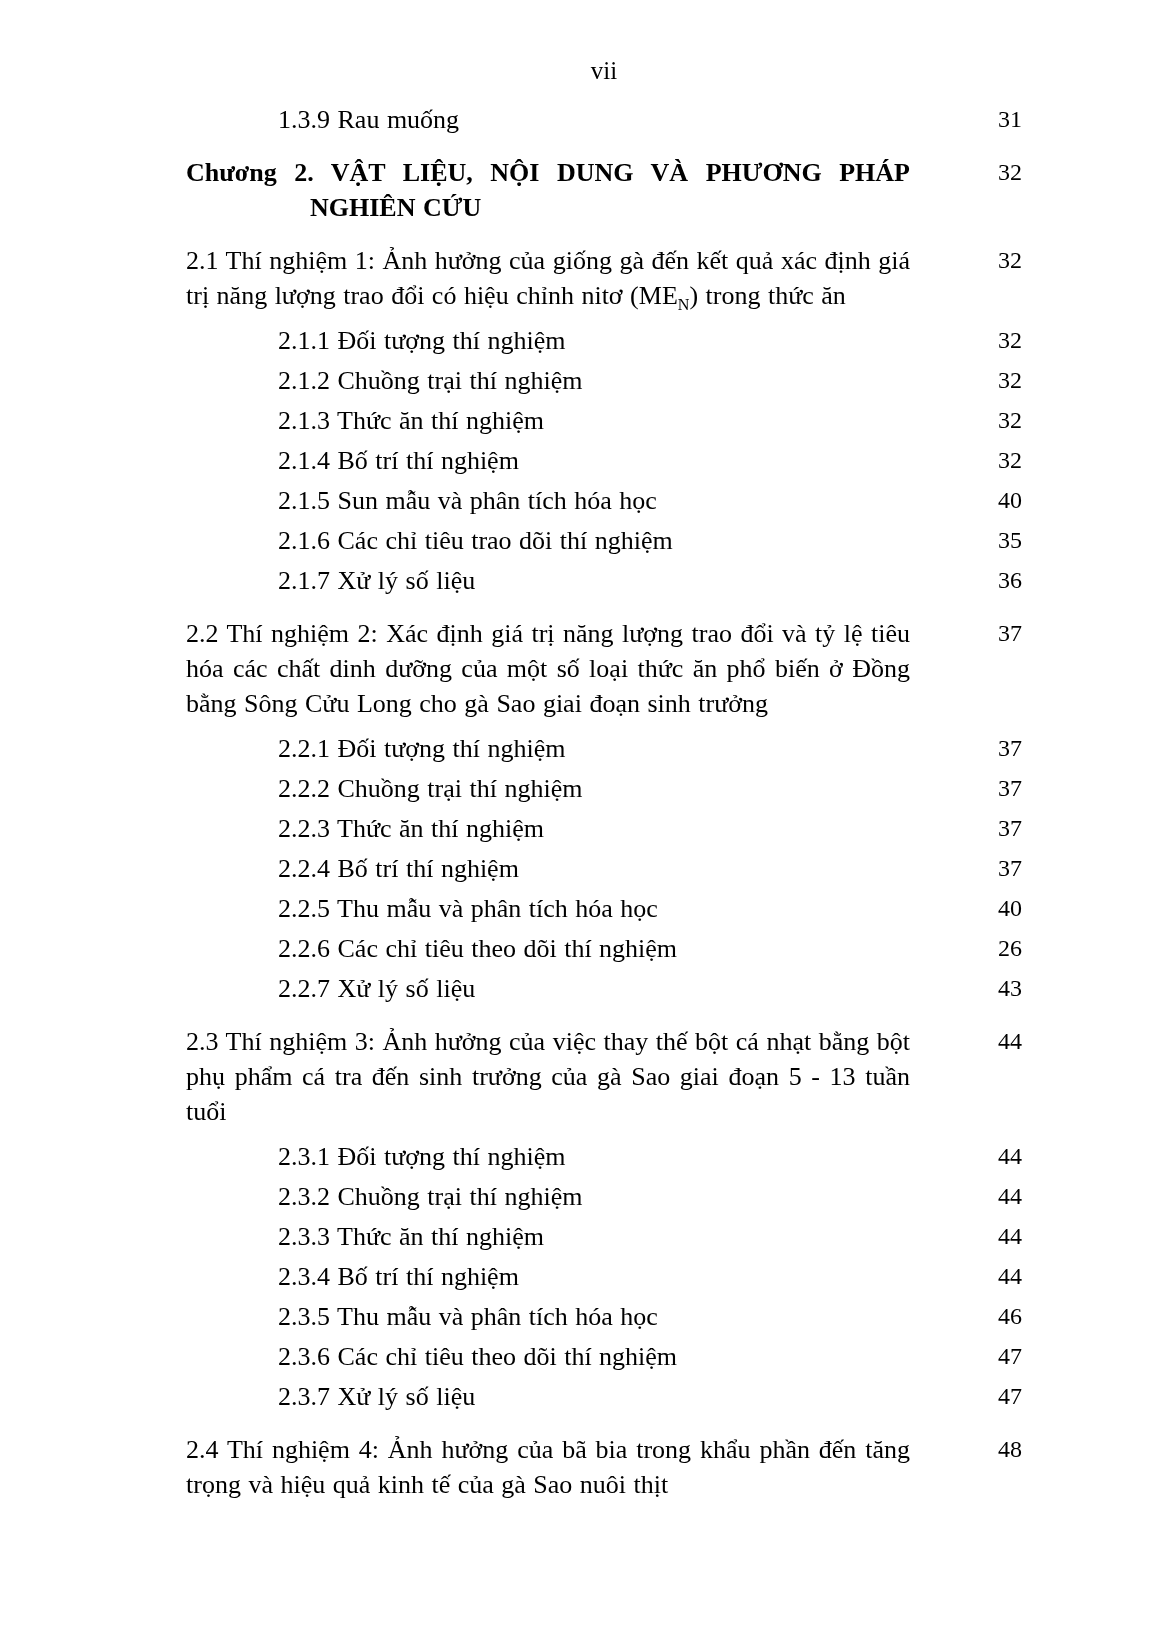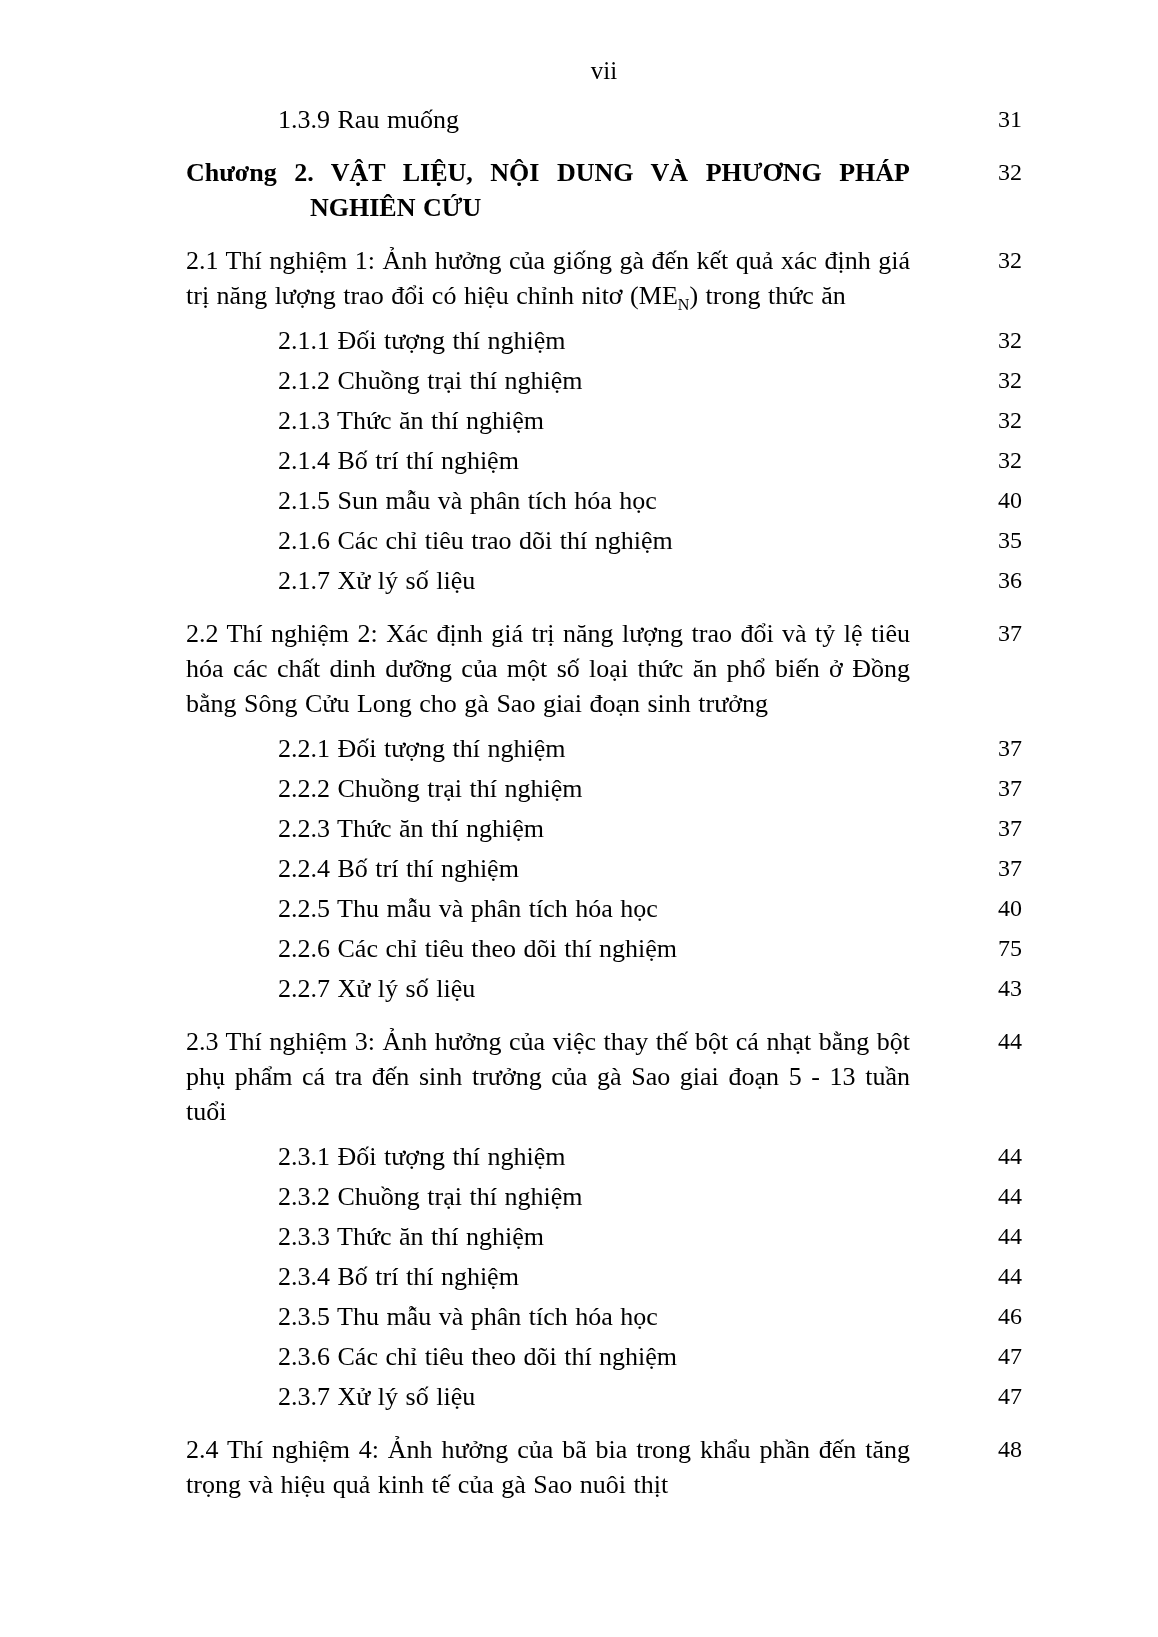--- a/index.html
+++ b/index.html
@@ -148,21 +148,21 @@
     <div class="toc-page">37</div>
   </div>
 
   <div class="toc-row level-sub">
     <div class="toc-text">2.2.5 Thu mẫu và phân tích hóa học</div>
     <div class="toc-page">40</div>
   </div>
 
   <div class="toc-row level-sub">
     <div class="toc-text">2.2.6 Các chỉ tiêu theo dõi thí nghiệm</div>
-    <div class="toc-page">75</div>
+    <div class="toc-page">26</div>
   </div>
 
   <div class="toc-row level-sub">
     <div class="toc-text">2.2.7 Xử lý số liệu</div>
     <div class="toc-page">43</div>
   </div>
 
   <div class="toc-row level-section">
     <div class="toc-text">2.3 Thí nghiệm 3: Ảnh hưởng của việc thay thế bột cá nhạt bằng bột phụ phẩm cá tra đến sinh trưởng của gà Sao giai đoạn 5 - 13 tuần tuổi</div>
     <div class="toc-page">44</div>

